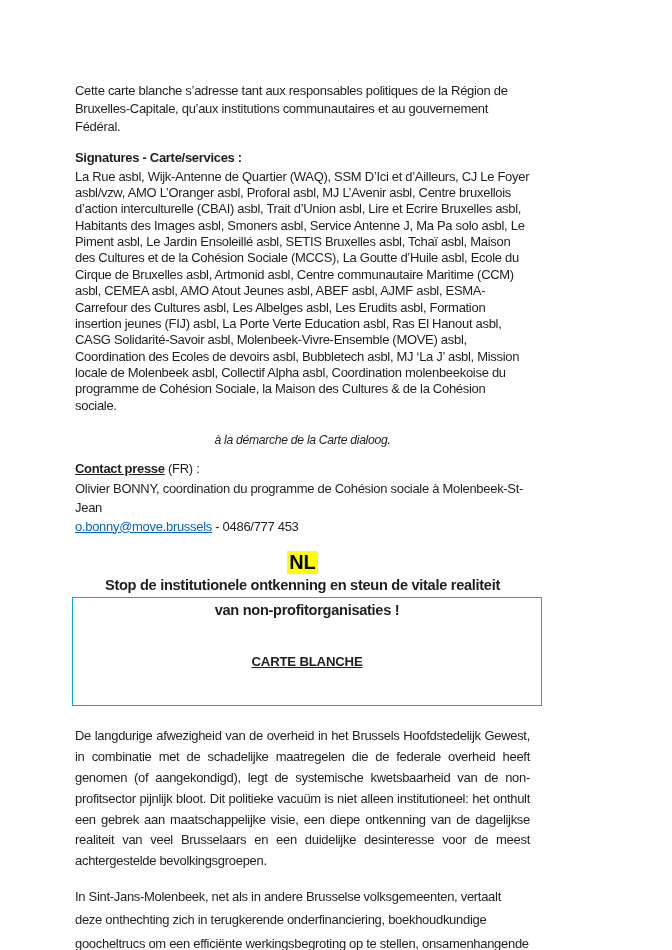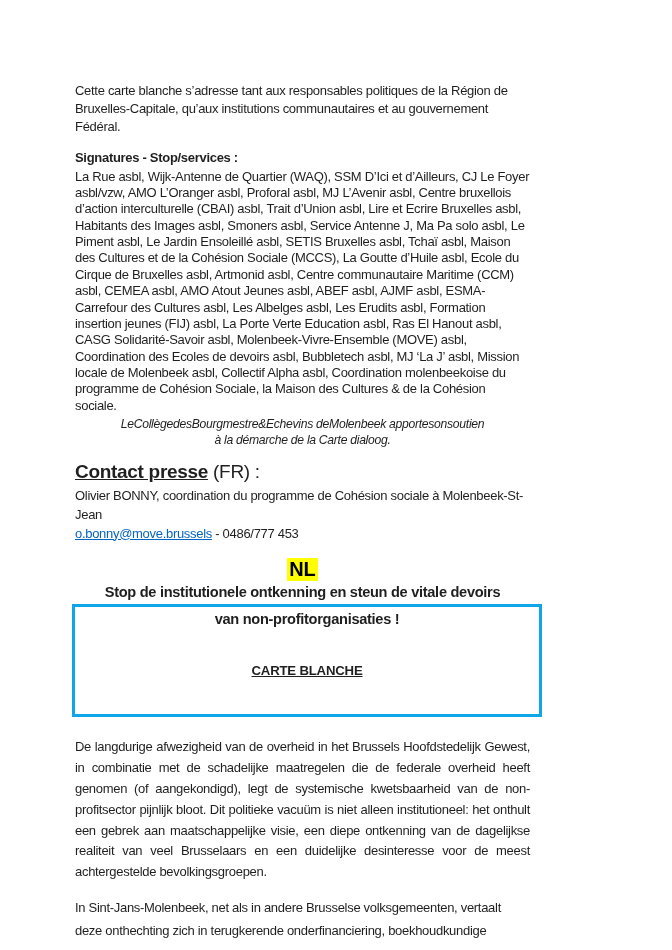--- a/index.html
+++ b/index.html
@@ -44,21 +44,21 @@
   }
   .college-note {
     font-size: 12.2px;
     font-style: italic;
     text-align: center;
     line-height: 1.3;
     letter-spacing: -0.3px;
     margin: 3px 0 0 0;
   }
   .contact-heading {
-    font-size: 19px;
+    font-size: 13px;
     letter-spacing: -0.3px;
     margin: 12px 0 4px 0;
   }
   .contact-heading .bold-u {
     font-weight: bold;
     text-decoration: underline;
   }
   .contact-line {
     line-height: 1.45;
   }
@@ -82,21 +82,21 @@
   .title-line1 {
     text-align: center;
     font-weight: bold;
     font-size: 14.6px;
     letter-spacing: -0.3px;
     margin-top: 3px;
     line-height: 1.2;
   }
   .cb-box {
     box-sizing: border-box;
-    border: 3px solid #0ea5e9;
+    border: 1px solid #0ea5e9;
     margin: 2px -12px 0 -3px;
     padding: 4px 10px 14px 10px;
     text-align: center;
   }
   .title-line2 {
     font-weight: bold;
     font-size: 14.6px;
     letter-spacing: -0.3px;
     line-height: 1.2;
   }
@@ -119,35 +119,35 @@
     line-height: 1.8;
   }
 </style>
 </head>
 <body>
 
 <div class="page">
 
   <p class="para intro">Cette carte blanche s’adresse tant aux responsables politiques de la Région de Bruxelles-Capitale, qu’aux institutions communautaires et au gouvernement Fédéral.</p>
 
-  <p class="sig-heading"><span class="u">Signatures -</span><span> Stop/services :</span></p>
+  <p class="sig-heading"><span class="u">Signatures -</span><span> Carte/services :</span></p>
 
   <p class="para sig-list">La Rue asbl, Wijk-Antenne de Quartier (WAQ), SSM D’Ici et d’Ailleurs, CJ Le Foyer asbl/vzw, AMO L’Oranger asbl, Proforal asbl, MJ L’Avenir asbl, Centre bruxellois d’action interculturelle (CBAI) asbl, Trait d’Union asbl, Lire et Ecrire Bruxelles asbl, Habitants des Images asbl, Smoners asbl, Service Antenne J, Ma Pa solo asbl, Le Piment asbl, Le Jardin Ensoleillé asbl, SETIS Bruxelles asbl, Tchaï asbl, Maison des Cultures et de la Cohésion Sociale (MCCS), La Goutte d’Huile asbl, Ecole du Cirque de Bruxelles asbl, Artmonid asbl, Centre communautaire Maritime (CCM) asbl, CEMEA asbl, AMO Atout Jeunes asbl, ABEF asbl, AJMF asbl, ESMA-Carrefour des Cultures asbl, Les Albelges asbl, Les Erudits asbl, Formation insertion jeunes (FIJ) asbl, La Porte Verte Education asbl, Ras El Hanout asbl, CASG Solidarité-Savoir asbl, Molenbeek-Vivre-Ensemble (MOVE) asbl, Coordination des Ecoles de devoirs asbl, Bubbletech asbl, MJ ‘La J’ asbl, Mission locale de Molenbeek asbl, Collectif Alpha asbl, Coordination molenbeekoise du programme de Cohésion Sociale, la Maison des Cultures &amp; de la Cohésion sociale.</p>
 
-  <p class="college-note"><span>LeCollègedesBourgmestre&amp;Echevins deMolenbeek apportesonsoutien</span><br><span>à la démarche de la Carte dialoog.</span></p>
+  <p class="college-note"><br><span>à la démarche de la Carte dialoog.</span></p>
 
   <p class="contact-heading"><span class="bold-u">Contact presse</span><span> (FR) :</span></p>
 
   <p class="para contact-line"><span>Olivier BONNY, coordination du programme de Cohésion sociale à Molenbeek-St-Jean</span><br><a class="email-link" href="#">o.bonny@move.brussels</a><span> - 0486/777 453</span></p>
 
   <div class="nl-row">
     <span class="nl-badge">NL</span>
   </div>
 
-  <div class="title-line1">Stop de institutionele ontkenning en steun de vitale devoirs</div>
+  <div class="title-line1">Stop de institutionele ontkenning en steun de vitale realiteit</div>
 
   <div class="cb-box">
     <div class="title-line2">van non-profitorganisaties !</div>
     <span class="carte-blanche">CARTE BLANCHE</span>
   </div>
 
   <p class="para nl-para1">De langdurige afwezigheid van de overheid in het Brussels Hoofdstedelijk Gewest, in combinatie met de schadelijke maatregelen die de federale overheid heeft genomen (of aangekondigd), legt de systemische kwetsbaarheid van de non-profitsector pijnlijk bloot. Dit politieke vacuüm is niet alleen institutioneel: het onthult een gebrek aan maatschappelijke visie, een diepe ontkenning van de dagelijkse realiteit van veel Brusselaars en een duidelijke desinteresse voor de meest achtergestelde bevolkingsgroepen.</p>
 
   <p class="para nl-para2">In Sint-Jans-Molenbeek, net als in andere Brusselse volksgemeenten, vertaalt deze onthechting zich in terugkerende onderfinanciering, boekhoudkundige goocheltrucs om een efficiënte werkingsbegroting op te stellen, onsamenhangende hervormingen en vaak een gebrek aan dialoog met de betrokkenen in de frontlinie. Afstandelijke, vaak technocratische beslissingen negeren de lokale dynamiek, dringende behoeften en de dagelijkse inspanningen van degenen die inwoners hun hele leven ondersteunen.</p>
 

